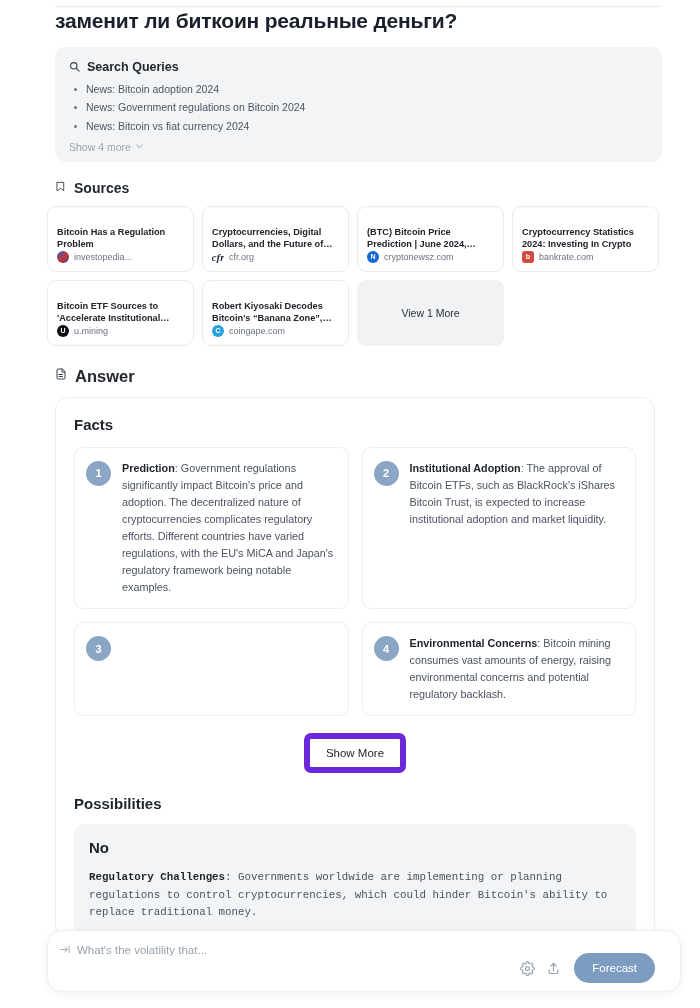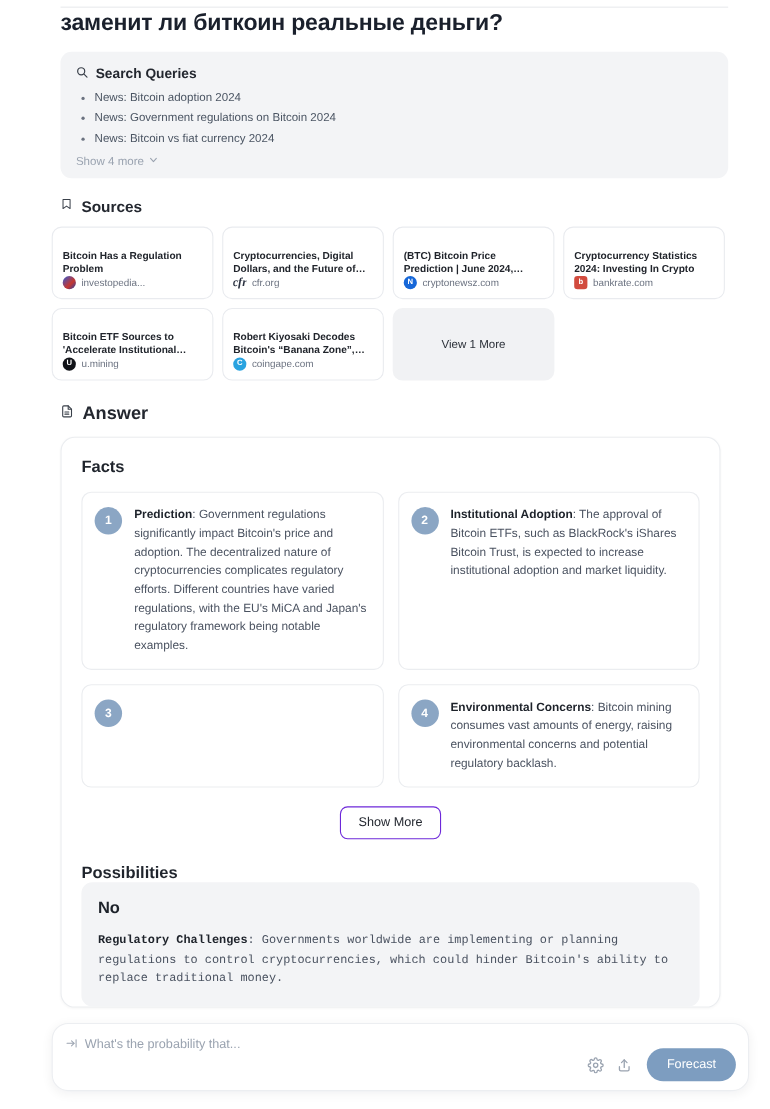--- a/index.html
+++ b/index.html
@@ -110,46 +110,46 @@
     flex: none; width: 25px; height: 25px; border-radius: 50%;
     background: #8ba6c4; color: #ffffff;
     display: flex; align-items: center; justify-content: center;
     font-size: 11px; font-weight: bold; margin-top: 1px;
   }
   .fact-text { font-size: 10.8px; line-height: 1.58; color: #4a5260; }
   .fact-text b { color: #1d222a; font-weight: bold; }
 
   .show-more-btn-wrap { display: flex; justify-content: center; margin: 17px 0 0 0; }
   .show-more-btn {
-    border: 1px solid #6d28d9; border-radius: 7px; background: #fff;
+    border: 6px solid #6d28d9; border-radius: 7px; background: #fff;
     padding: 8px 16px; font-size: 11.5px; color: #23272f; cursor: pointer;
     font-family: "Liberation Sans", sans-serif;
   }
 
-  .possibilities-title { font-size: 15px; font-weight: bold; color: #1f242c; margin: 22px 0 0 0; }
+  .possibilities-title { font-size: 15px; font-weight: bold; color: #1f242c; margin: 22px 0 12px 0; }
   .possibility-card {
     background: #f3f4f6; border-radius: 10px; padding: 15px 15px 16px 15px;
   }
   .possibility-verdict { font-size: 15px; font-weight: bold; color: #1d222a; margin-bottom: 13px; }
   .possibility-text { font-size: 10.8px; line-height: 1.6; color: #4a5260; font-family: Liberation Mono, monospace; }
   .possibility-text b { color: #1d222a; font-weight: bold; }
 
   
   .composer-wrap {
     position: absolute; left: 47px; top: 930px; width: 634px;
   }
   .composer {
     background: #ffffff; border: 1px solid #eceef1; border-radius: 15px;
     height: 62px; padding: 10px 12px 9px 12px; position: relative;
     box-shadow: 0 2px 10px rgba(16,24,40,0.06);
   }
   .composer-input-row { display: flex; align-items: center; gap: 6px; }
   .composer-placeholder { font-size: 11.5px; color: #9aa3b0; }
   .composer-actions {
-    position: absolute; right: 11px; bottom: 8px;
+    position: absolute; right: 25px; bottom: 8px;
     display: flex; align-items: center; gap: 11px;
   }
   .icon-btn { cursor: pointer; display: flex; align-items: center; justify-content: center; }
   .forecast-btn {
     background: #7d9dc0; color: #ffffff; border: none; border-radius: 999px;
     padding: 9px 18px; font-size: 11.5px; cursor: pointer; margin-left: 2px;
     font-family: "Liberation Sans", sans-serif;
   }
 </style>
 </head>
@@ -301,21 +301,21 @@
   <div class="composer-wrap">
     <div class="composer">
       <div class="composer-input-row">
         <span>
           <svg width="11" height="11" viewBox="0 0 24 24" fill="none" stroke="#9aa3b0" stroke-width="2" stroke-linecap="round" stroke-linejoin="round">
             <line x1="2" y1="12" x2="16" y2="12"></line>
               <polyline points="11 7 16 12 11 17"></polyline>
               <line x1="20" y1="5" x2="20" y2="19"></line>
           </svg>
         </span>
-        <span class="composer-placeholder">What's the probability that...</span>
+        <span class="composer-placeholder">What's the volatility that...</span>
       </div>
       <div class="composer-actions">
         <span class="icon-btn">
           <svg width="15" height="15" viewBox="0 0 24 24" fill="none" stroke="#9aa3b0" stroke-width="1.9" stroke-linecap="round" stroke-linejoin="round">
             <circle cx="12" cy="12" r="3.1"></circle>
             <path d="M19.4 15a1.65 1.65 0 0 0 .33 1.82l.06.06a2 2 0 1 1-2.83 2.83l-.06-.06a1.65 1.65 0 0 0-1.82-.33 1.65 1.65 0 0 0-1 1.51V21a2 2 0 1 1-4 0v-.09A1.65 1.65 0 0 0 9 19.4a1.65 1.65 0 0 0-1.82.33l-.06.06a2 2 0 1 1-2.83-2.83l.06-.06A1.65 1.65 0 0 0 4.6 15a1.65 1.65 0 0 0-1.51-1H3a2 2 0 1 1 0-4h.09A1.65 1.65 0 0 0 4.6 9a1.65 1.65 0 0 0-.33-1.82l-.06-.06a2 2 0 1 1 2.83-2.83l.06.06A1.65 1.65 0 0 0 9 4.6a1.65 1.65 0 0 0 1-1.51V3a2 2 0 1 1 4 0v.09a1.65 1.65 0 0 0 1 1.51 1.65 1.65 0 0 0 1.82-.33l.06-.06a2 2 0 1 1 2.83 2.83l-.06.06a1.65 1.65 0 0 0-.33 1.82V9a1.65 1.65 0 0 0 1.51 1H21a2 2 0 1 1 0 4h-.09a1.65 1.65 0 0 0-1.51 1z"></path>
           </svg>
         </span>
         <span class="icon-btn">
           <svg width="15" height="15" viewBox="0 0 24 24" fill="none" stroke="#9aa3b0" stroke-width="1.9" stroke-linecap="round" stroke-linejoin="round">

